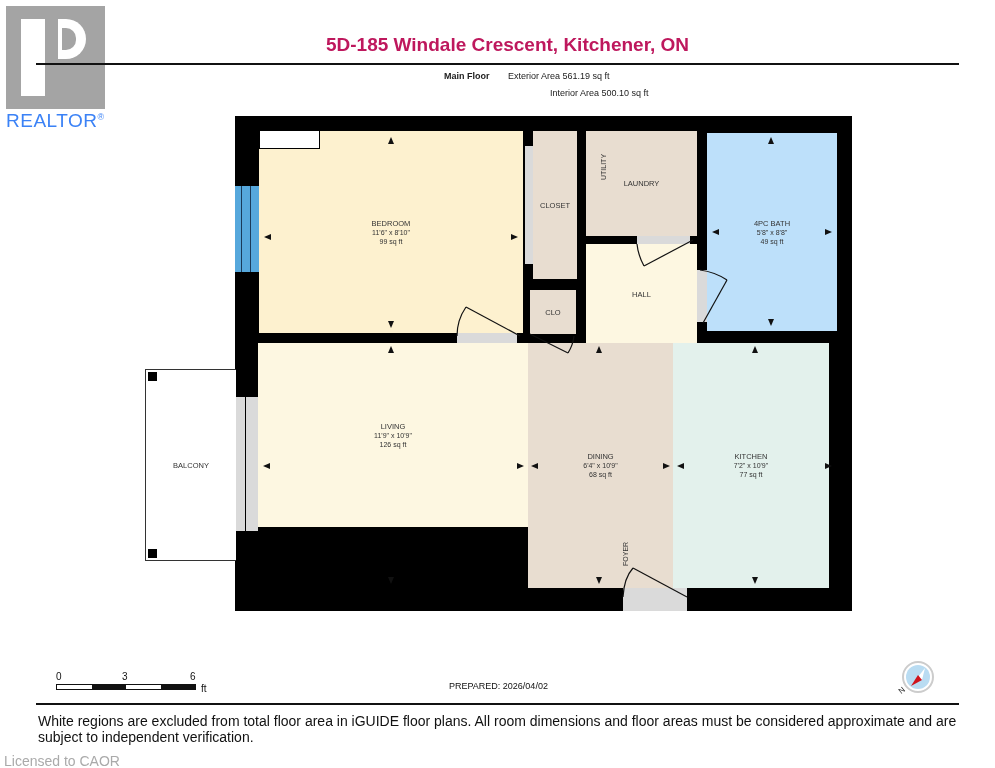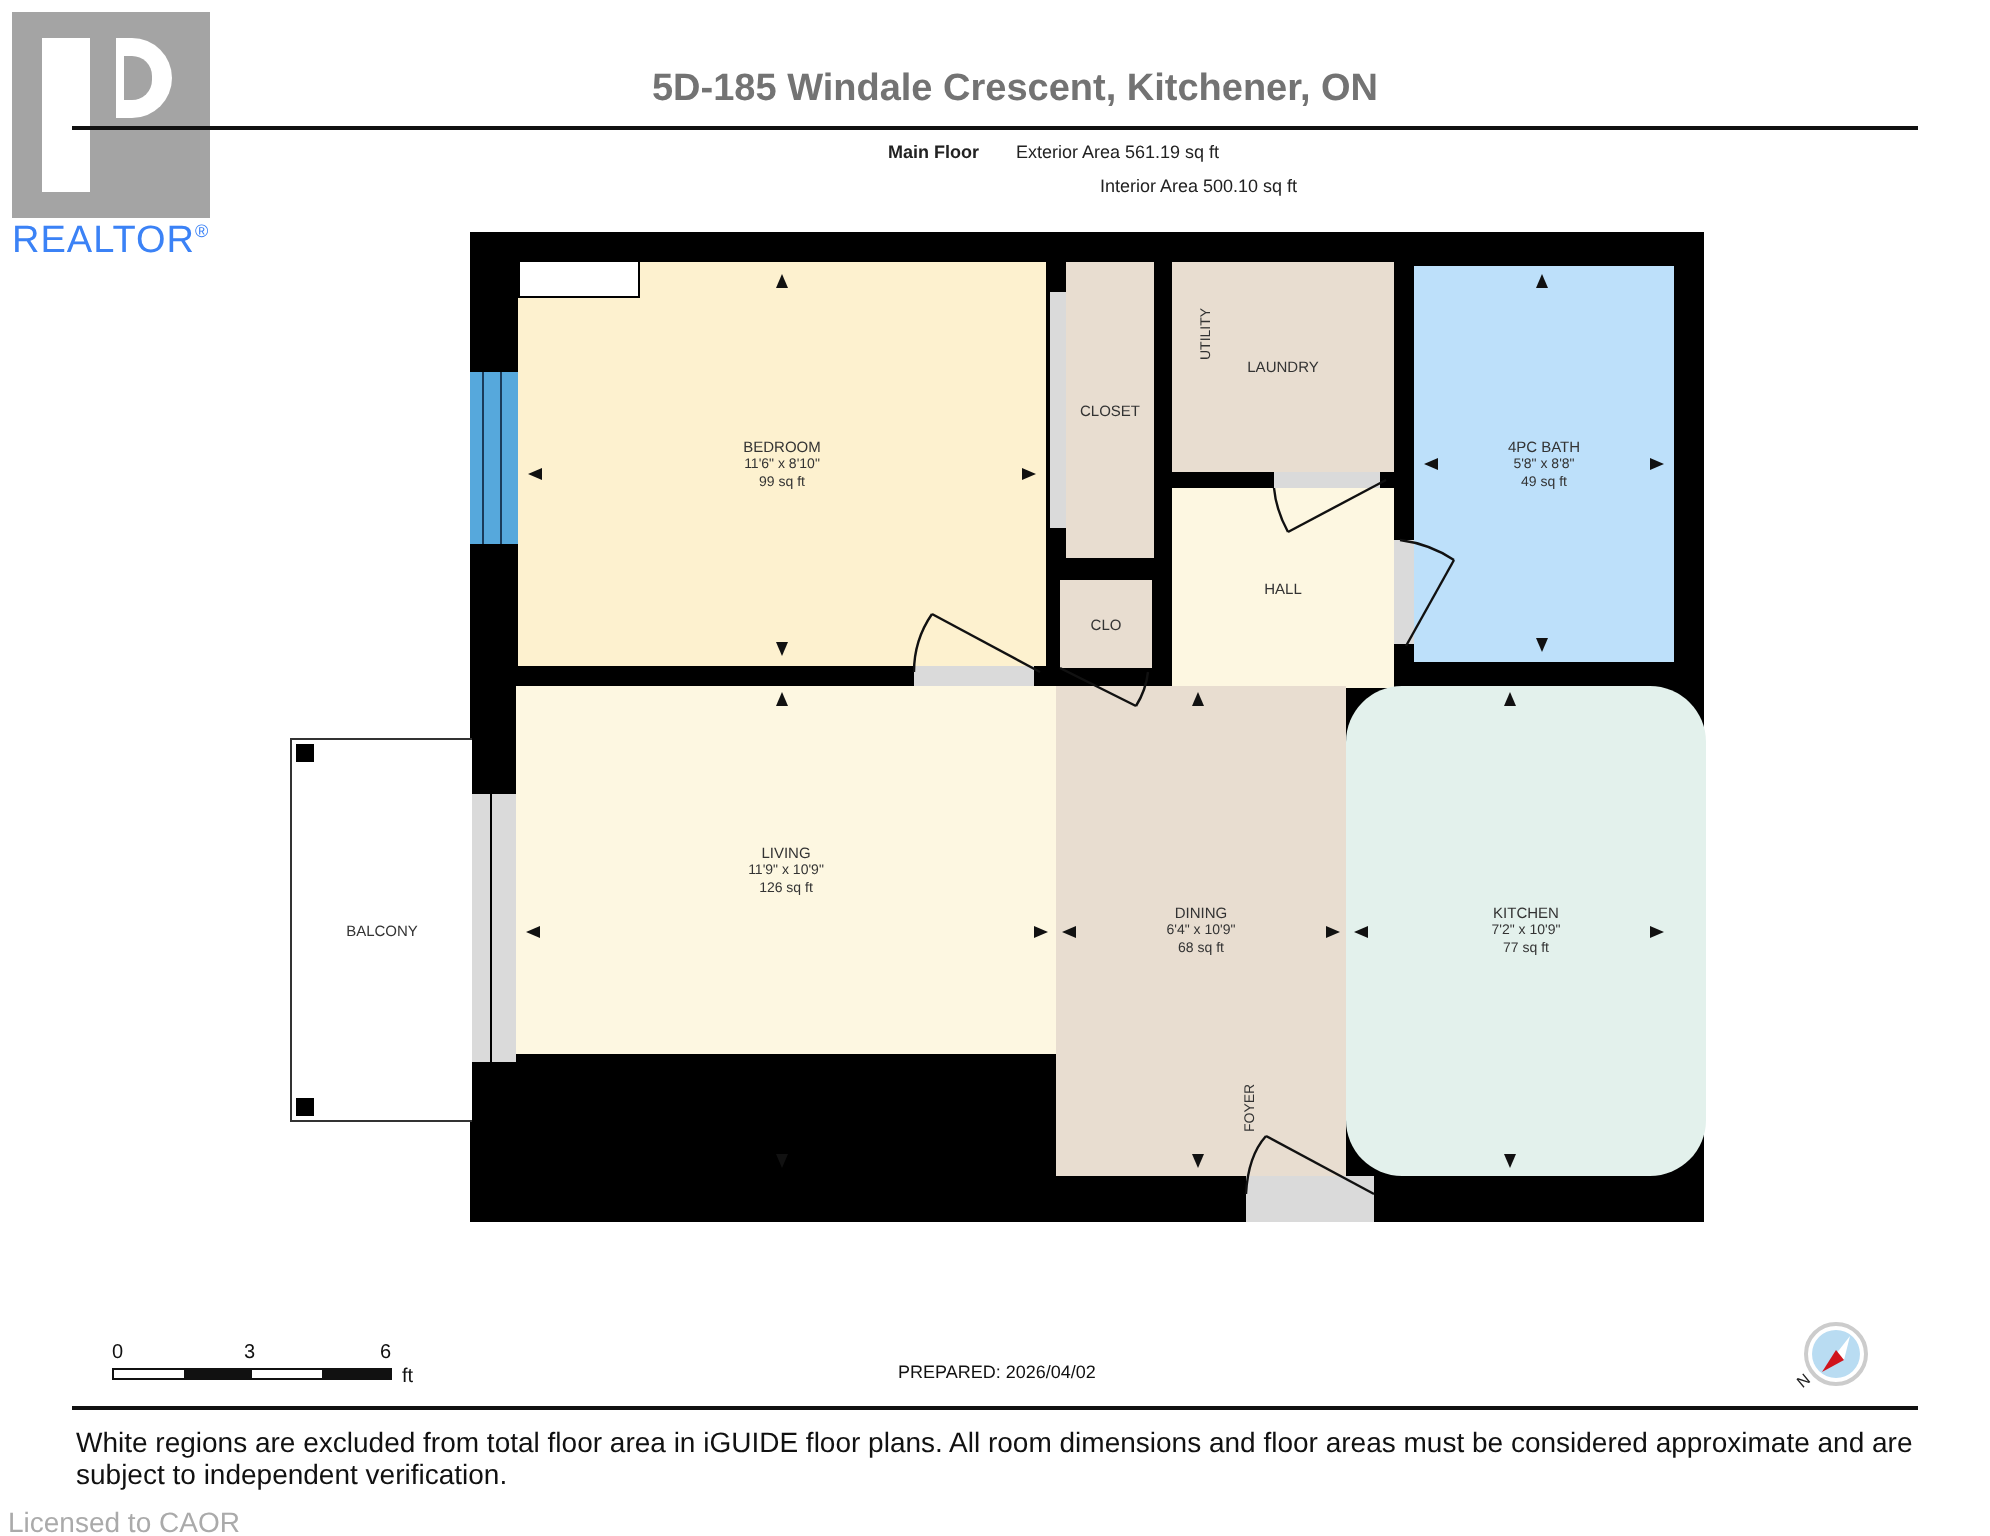--- a/index.html
+++ b/index.html
@@ -6,21 +6,21 @@
   body { width: 995px; height: 768px; background: #ffffff; position: relative; overflow: hidden; font-family: "Liberation Sans", sans-serif; color: #222; }
   .abs { position: absolute; }
   
   .logo-box { left: 6px; top: 6px; width: 99px; height: 103px; background: #a4a4a4; }
   .logo-r-stem { left: 21px; top: 19px; width: 24px; height: 77px; background: #fff; }
   .logo-r-bowl { left: 58px; top: 19px; width: 28px; height: 40px; background: #fff; border-radius: 0 20px 20px 0; }
   .logo-r-inner { left: 62px; top: 28px; width: 14px; height: 22px; background: #a4a4a4; border-radius: 0 10px 10px 0; }
   .logo-text { left: 6px; top: 110px; font-size: 19px; color: #3b82f6; letter-spacing: 0.5px; }
   .logo-reg { font-size: 9px; vertical-align: super; }
   
-  .title { left: 0; width: 995px; top: 34px; text-align: center; font-size: 19px; font-weight: bold; color: #737373; padding-left: 20px; }
+  .title { left: 0; width: 995px; top: 34px; text-align: center; font-size: 19px; font-weight: bold; color: #be185d; padding-left: 20px; }
   .title-rule { left: 36px; top: 63px; width: 923px; height: 2px; background: #111; }
   .floor-label { left: 444px; top: 71px; font-size: 9px; font-weight: bold; }
   .area-text { font-size: 9px; left: 508px; }
   
   .wall { background: #000; }
   .room { display: flex; flex-direction: column; align-items: center; justify-content: center; text-align: center; font-size: 7px; line-height: 9px; color: #333; }
   .room-name { font-size: 7.5px; }
   .door-gap { background: #dadada; }
   .vlabel { font-size: 7px; color: #333; transform: rotate(-90deg); transform-origin: left top; white-space: nowrap; }
   
@@ -93,21 +93,21 @@
   </div>
   <div class="abs door-gap" style="left:457px;top:333px;width:60px;height:10px;"></div>
 
   <div class="abs room" style="left:528px;top:343px;width:145px;height:245px;background:#e8ddd0;">
     <div class="room-name">DINING</div>
     <div>6'4" x 10'9"</div>
     <div>68 sq ft</div>
   </div>
   <div class="abs" style="left:586px;top:334px;width:87px;height:9px;background:#fdf7e1;"></div>
 
-  <div class="abs room" style="left:673px;top:343px;width:180px;height:245px;background:#e3f1ec;border-radius:28px;">
+  <div class="abs room" style="left:673px;top:343px;width:156px;height:245px;background:#e3f1ec;">
     <div class="room-name">KITCHEN</div>
     <div>7'2" x 10'9"</div>
     <div>77 sq ft</div>
   </div>
 
   <div class="abs door-gap" style="left:623px;top:588px;width:64px;height:23px;"></div>
   <div class="abs vlabel" style="left:622px;top:566px;">FOYER</div>
 
   <div class="abs" style="left:235px;top:397px;width:23px;height:134px;background:#dadada;"></div>
   <div class="abs" style="left:245px;top:397px;width:1px;height:134px;background:#000;"></div>

